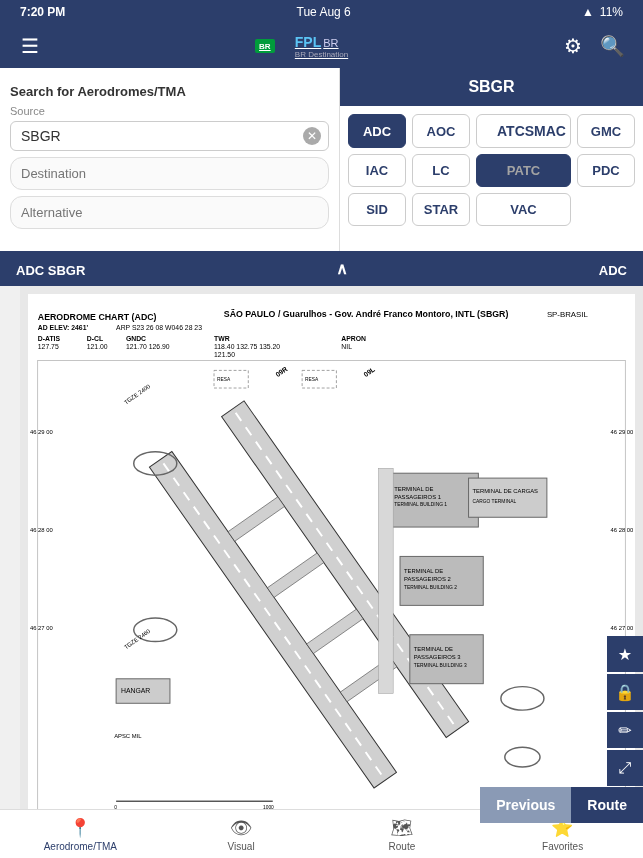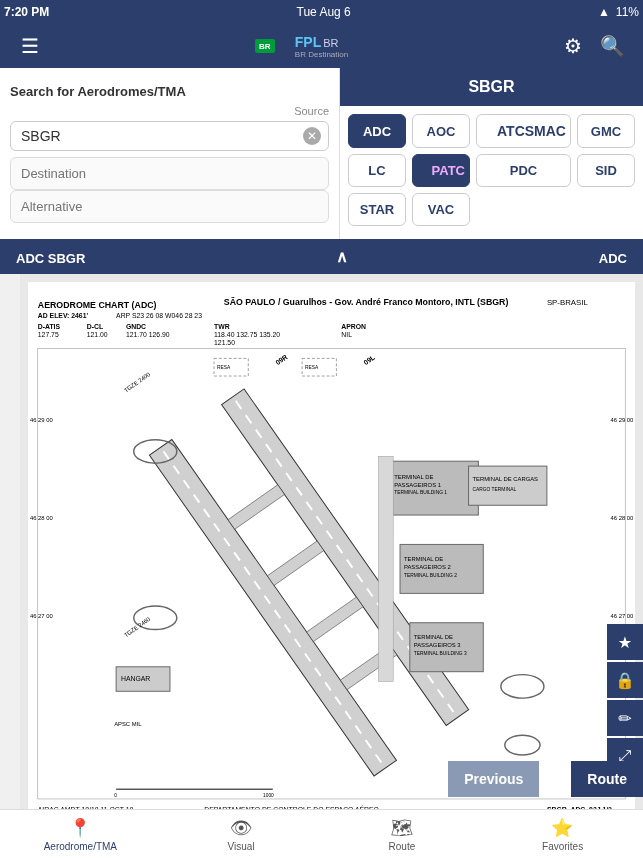--- a/index.html
+++ b/index.html
@@ -3,21 +3,21 @@
   <meta charset="utf-8">
   <style>
     * { box-sizing: border-box; margin: 0; padding: 0; }
     body { font-family: -apple-system, BlinkMacSystemFont, 'Helvetica Neue', sans-serif; background: #f0f0f0; width: 643px; height: 858px; overflow: hidden; position: relative; }
 
     
     .status-bar {
       background: #2c3e6b;
       color: white;
       font-size: 12px;
-      padding: 4px 4px;
+      padding: 4px 20px;
       display: flex;
       justify-content: space-between;
       align-items: center;
       height: 24px;
     }
     .status-bar-left { font-weight: 600; }
     .status-bar-right { display: flex; gap: 6px; align-items: center; }
 
     
     .header {
@@ -28,20 +28,21 @@
       justify-content: space-between;
       padding: 6px 12px;
       height: 44px;
     }
     .header-logo {
       display: flex;
       align-items: center;
       gap: 20px;
       flex: 1;
       justify-content: center;
+      text-decoration: underline;
     }
     .header-logo-flag {
       width: 20px;
       height: 14px;
       background: #009c3b;
       border-radius: 2px;
       position: relative;
       display: flex;
       align-items: center;
       justify-content: center;
@@ -60,21 +61,20 @@
     .search-title {
       font-size: 13px;
       font-weight: 600;
       color: #333;
       margin-bottom: 6px;
     }
     .source-label {
       font-size: 11px;
       color: #888;
       margin-bottom: 4px;
-      text-align: right;
     }
     .search-input-wrapper {
       position: relative;
       margin-bottom: 6px;
     }
     .search-input {
       width: 100%;
       border: 1px solid #ccc;
       border-radius: 6px;
       padding: 6px 28px 6px 10px;
@@ -95,25 +95,25 @@
       color: white;
       font-size: 12px;
       cursor: pointer;
       display: flex;
       align-items: center;
       justify-content: center;
     }
     .destination-input, .alternative-input {
       width: 100%;
       border: 1px solid #ddd;
-      border-radius: 6px;
+      border-radius: 12px;
       padding: 8px 10px;
       font-size: 13px;
       color: #aaa;
-      margin-bottom: 0;
+      margin-bottom: 6px;
       background: #fafafa;
     }
     .sbgr-header {
       background: #2c3e6b;
       color: white;
       text-align: center;
       padding: 10px;
       font-size: 16px;
       font-weight: 600;
     }
@@ -172,25 +172,24 @@
       cursor: pointer;
       display: flex;
       align-items: center;
       justify-content: center;
       font-size: 16px;
     }
 
     
     .prev-next-bar {
       position: absolute;
-      bottom: 49px;
+      bottom: 35px;
       right: 0;
       display: flex;
       z-index: 10;
-      gap: 32px;
     }
     .prev-btn, .next-btn {
       padding: 10px 16px;
       border: none;
       font-size: 14px;
       font-weight: 600;
       cursor: pointer;
     }
     .prev-btn {
       background: #8a9ab5;
@@ -280,22 +279,23 @@
       <input type="text" class="alternative-input" placeholder="Alternative" style="">
     </div>
 
     <div style="flex:1; display:flex; flex-direction:column;">
       <div class="sbgr-header">SBGR</div>
       <div class="chart-buttons">
         <button class="chart-btn active">ADC</button>
         <button class="chart-btn">AOC</button>
         <button class="chart-btn" style="font-size:14px;padding-left:20px;">ATCSMAC</button>
         <button class="chart-btn">GMC</button>
+        <button class="chart-btn">IAC</button>
         <button class="chart-btn">LC</button>
-        <button class="chart-btn" style="background:#2c3e6b;color:#f0abfc;border-color:#2c3e6b;text-align:right;">PATC</button>
+        <button class="chart-btn" style="background:#2c3e6b;color:#a3a3a3;border-color:#2c3e6b;">PATC</button>
         <button class="chart-btn">PDC</button>
         <button class="chart-btn">SID</button>
         <button class="chart-btn">STAR</button>
         <button class="chart-btn">VAC</button>
       </div>
     </div>
   </div>
 
   <div class="adc-banner">
     <span>ADC SBGR</span>

